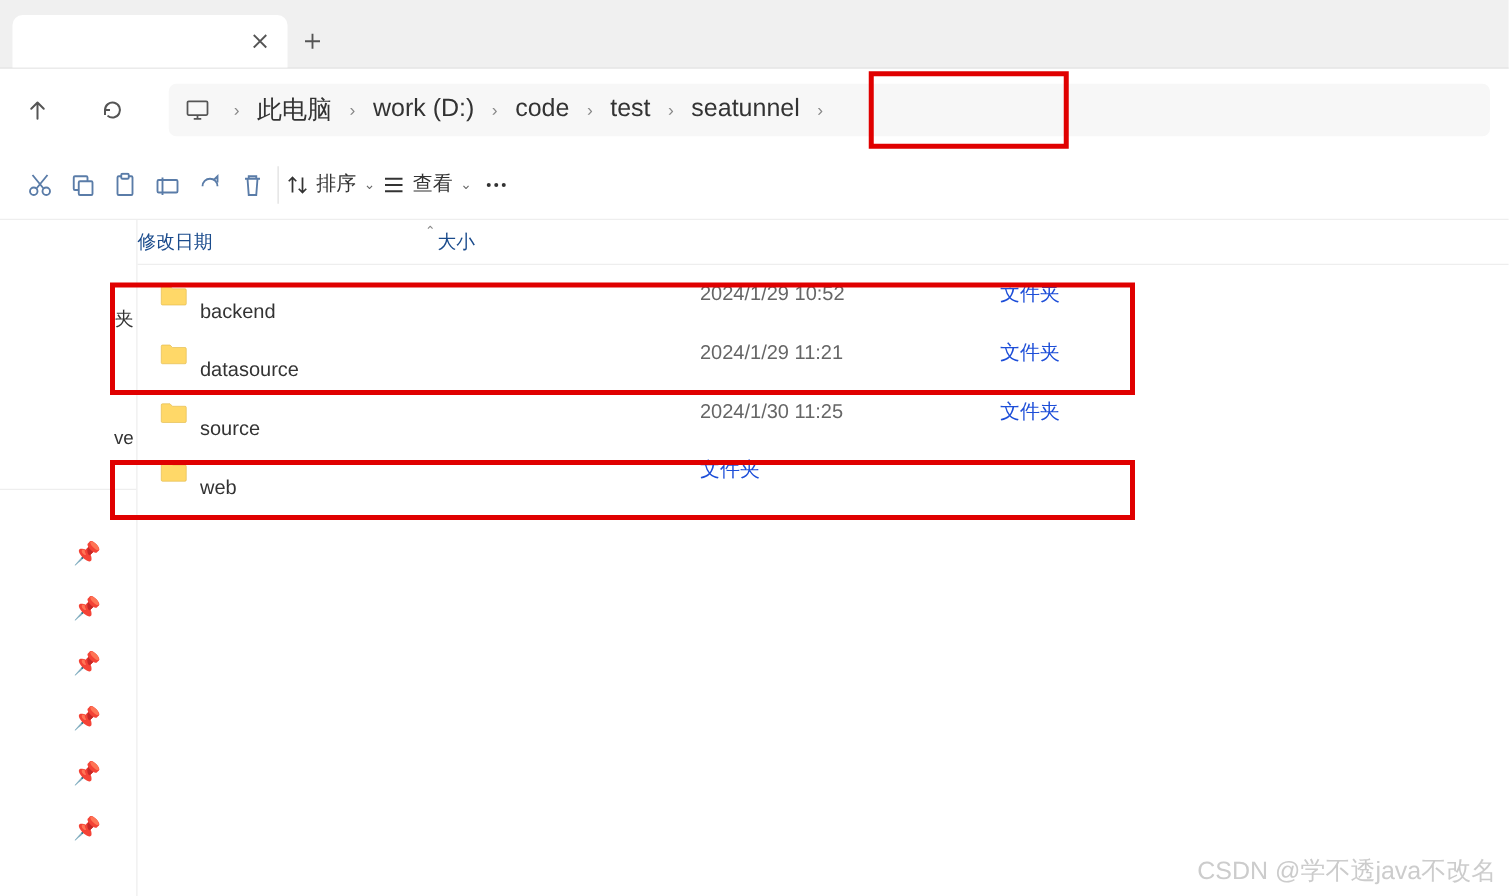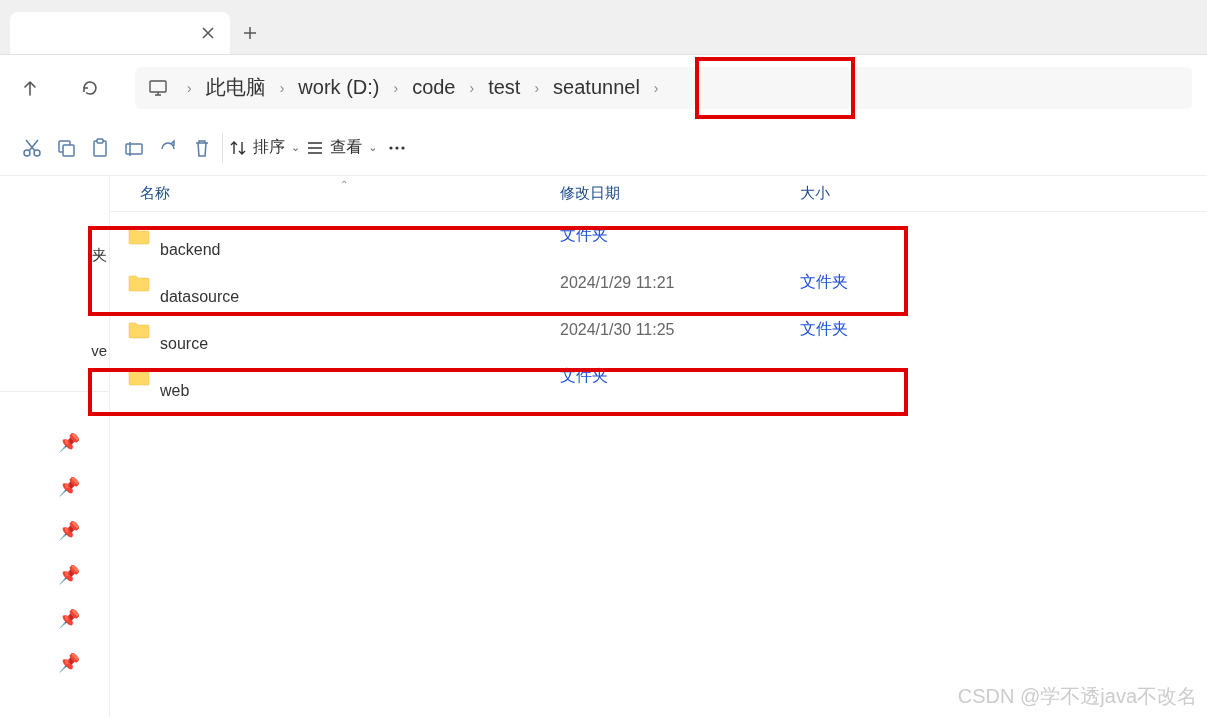--- a/index.html
+++ b/index.html
@@ -170,31 +170,31 @@
     <span class="pin-icon">📌</span>
     <span class="pin-icon">📌</span>
     <span class="pin-icon">📌</span>
     <span class="pin-icon">📌</span>
     <span class="pin-icon">📌</span>
   </div>
 
   <div class="content">
     <div class="col-headers">
       <span class="sort-ind">⌃</span>
-      <span class="col-name">名称</span>
       <span class="col-date">修改日期</span>
       <span class="col-size">大小</span>
     </div>
 
     <div id="file-rows">
         <div class="file-row">
           <svg class="folder-ic" viewBox="0 0 22 18">
             <path d="M1 3 a1 1 0 0 1 1-1 h6 l2 2 h10 a1 1 0 0 1 1 1 v11 a1 1 0 0 1-1 1 H2 a1 1 0 0 1-1-1 Z" fill="#ffd868" stroke="#e0b84a" stroke-width="0.5"></path>
           </svg>
           <span class="fname">backend</span>
+          <span class="fdate">2024/1/29 10:52</span>
           <span class="ftype">文件夹</span>
         </div>
         <div class="file-row">
           <svg class="folder-ic" viewBox="0 0 22 18">
             <path d="M1 3 a1 1 0 0 1 1-1 h6 l2 2 h10 a1 1 0 0 1 1 1 v11 a1 1 0 0 1-1 1 H2 a1 1 0 0 1-1-1 Z" fill="#ffd868" stroke="#e0b84a" stroke-width="0.5"></path>
           </svg>
           <span class="fname">datasource</span>
           <span class="fdate">2024/1/29 11:21</span>
           <span class="ftype">文件夹</span>
         </div>

